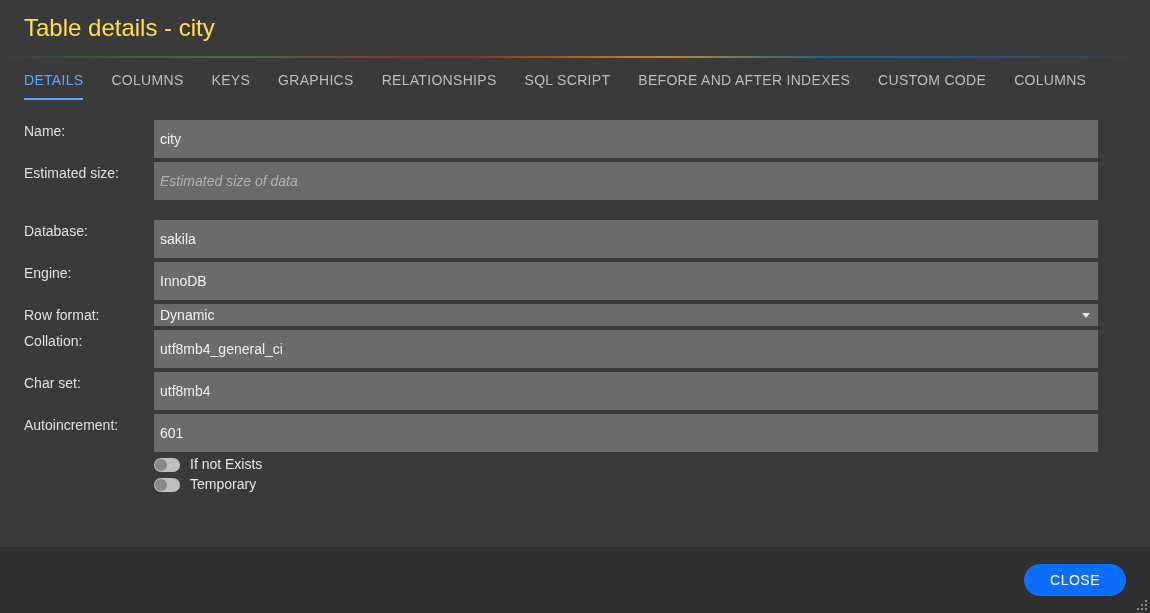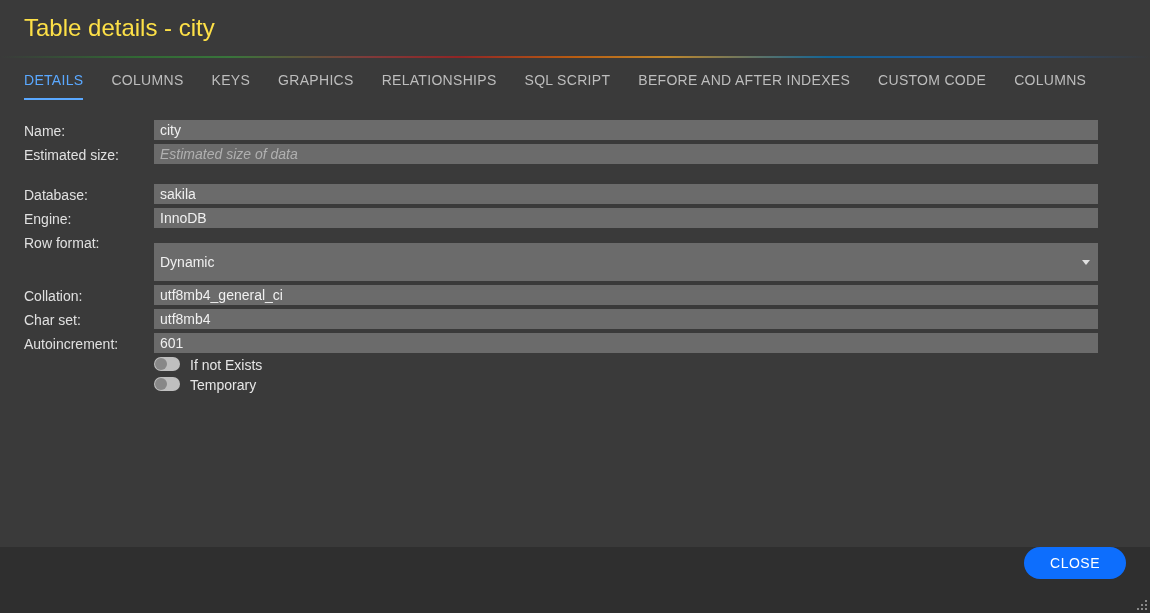--- a/index.html
+++ b/index.html
@@ -83,21 +83,21 @@
   input.text-field, textarea.text-field, .select-field {
     width: 100%;
     background: #6b6b6b;
     border: none;
     color: #f0f0f0;
     font-size: 14px;
     padding: 3px 6px;
     font-family: inherit;
     outline: none;
   }
-  input.text-field { height: 20px; }
+  input.text-field { height: 38px; }
   textarea.text-field {
     height: 88px;
     resize: none;
     position: relative;
   }
   .textarea-wrap { position: relative; flex:1; }
   .textarea-resize-handle {
     position: absolute;
     right: 2px; bottom: 2px;
     width: 10px; height: 10px;
@@ -111,27 +111,26 @@
     height:1px;
     transform: rotate(-45deg);
   }
   .textarea-resize-handle::before { width:10px; right:-1px; bottom:3px; }
   .textarea-resize-handle::after  { width:6px;  right:-1px; bottom:0px; }
   input.text-field::placeholder, textarea.text-field::placeholder {
     color: #b0b0b0;
     font-style: italic;
   }
   .select-field {
-    height: 38px;
+    height: 22px;
     display: flex;
     align-items: center;
     justify-content: space-between;
     padding-right: 8px;
     cursor: pointer;
-    margin-top: 11px;
   }
   .select-caret {
     width: 0; height: 0;
     border-left: 4px solid transparent;
     border-right: 4px solid transparent;
     border-top: 5px solid #e0e0e0;
   }
   .edit-col {
     width: 28px;
     display: flex;
@@ -140,21 +139,21 @@
     flex-shrink: 0;
   }
   .pencil-icon {
     width:16px; height:16px;
     color:#cfcfcf;
     cursor:pointer;
   }
   .spacer-row { height: 16px; }
   .toggle-row {
     display:flex;
-    align-items:flex-start;
+    align-items:flex-end;
     margin-top:4px;
     margin-left:130px;
   }
   .toggle {
     width:26px; height:14px;
     background:#bfbfbf;
     border-radius:7px;
     position:relative;
     margin-right:10px;
     cursor:pointer;
@@ -164,21 +163,21 @@
     position:absolute;
     left:1px; top:1px;
     width:12px; height:12px;
     background:#888;
     border-radius:50%;
   }
   .footer {
     background:#2f2f2f;
     height:66px;
     display:flex;
-    align-items:flex-start;
+    align-items:center;
     justify-content:flex-end;
     padding-right:24px;
     position:relative;
   }
   .close-btn {
     background:#0d6efd;
     color:#fff;
     border:none;
     border-radius:18px;
     padding:8px 26px;

